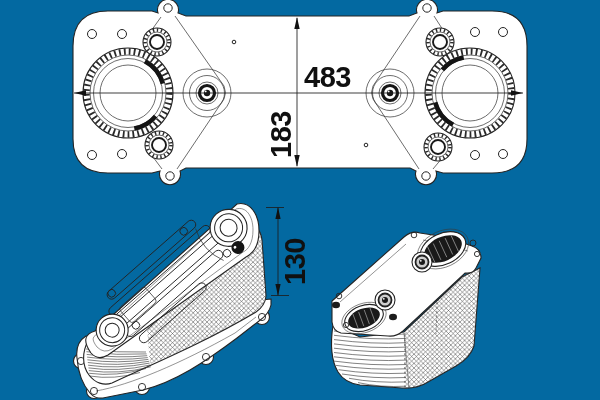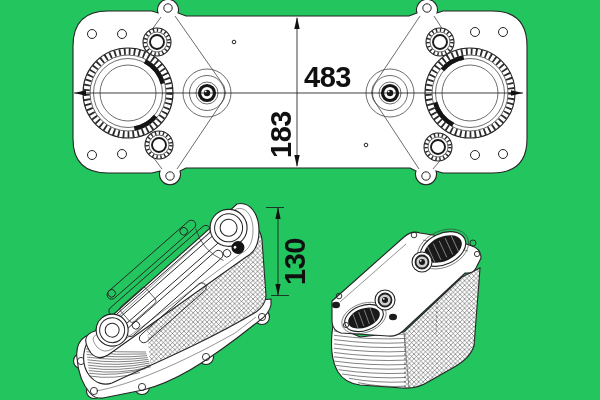--- a/index.html
+++ b/index.html
@@ -1,16 +1,16 @@
 <!DOCTYPE html>
 <html><head>
 <meta charset="utf-8">
 <style>
   html,body{margin:0;padding:0;background:#fff;}
-  .canvas{position:relative;width:600px;height:400px;background:#22c55e;overflow:hidden;
+  .canvas{position:relative;width:600px;height:400px;background:#0369a1;overflow:hidden;
           font-family:"Liberation Sans","DejaVu Sans",sans-serif;}
   svg{display:block}
   .ln{fill:none;stroke:#242424;stroke-width:1;}
   .ln2{fill:none;stroke:#2e2e2e;stroke-width:.7;}
   .thin{fill:none;stroke:#3a3a3a;stroke-width:.55;}
   .w{fill:#ffffff;stroke:#242424;stroke-width:1.1;}
   .dim{fill:none;stroke:#1d1d1d;stroke-width:.85;}
   .arr{fill:#111;stroke:none;}
   .dimtxt{fill:#101010;font-weight:bold;font-size:29px;letter-spacing:-.5px;}
 </style>

